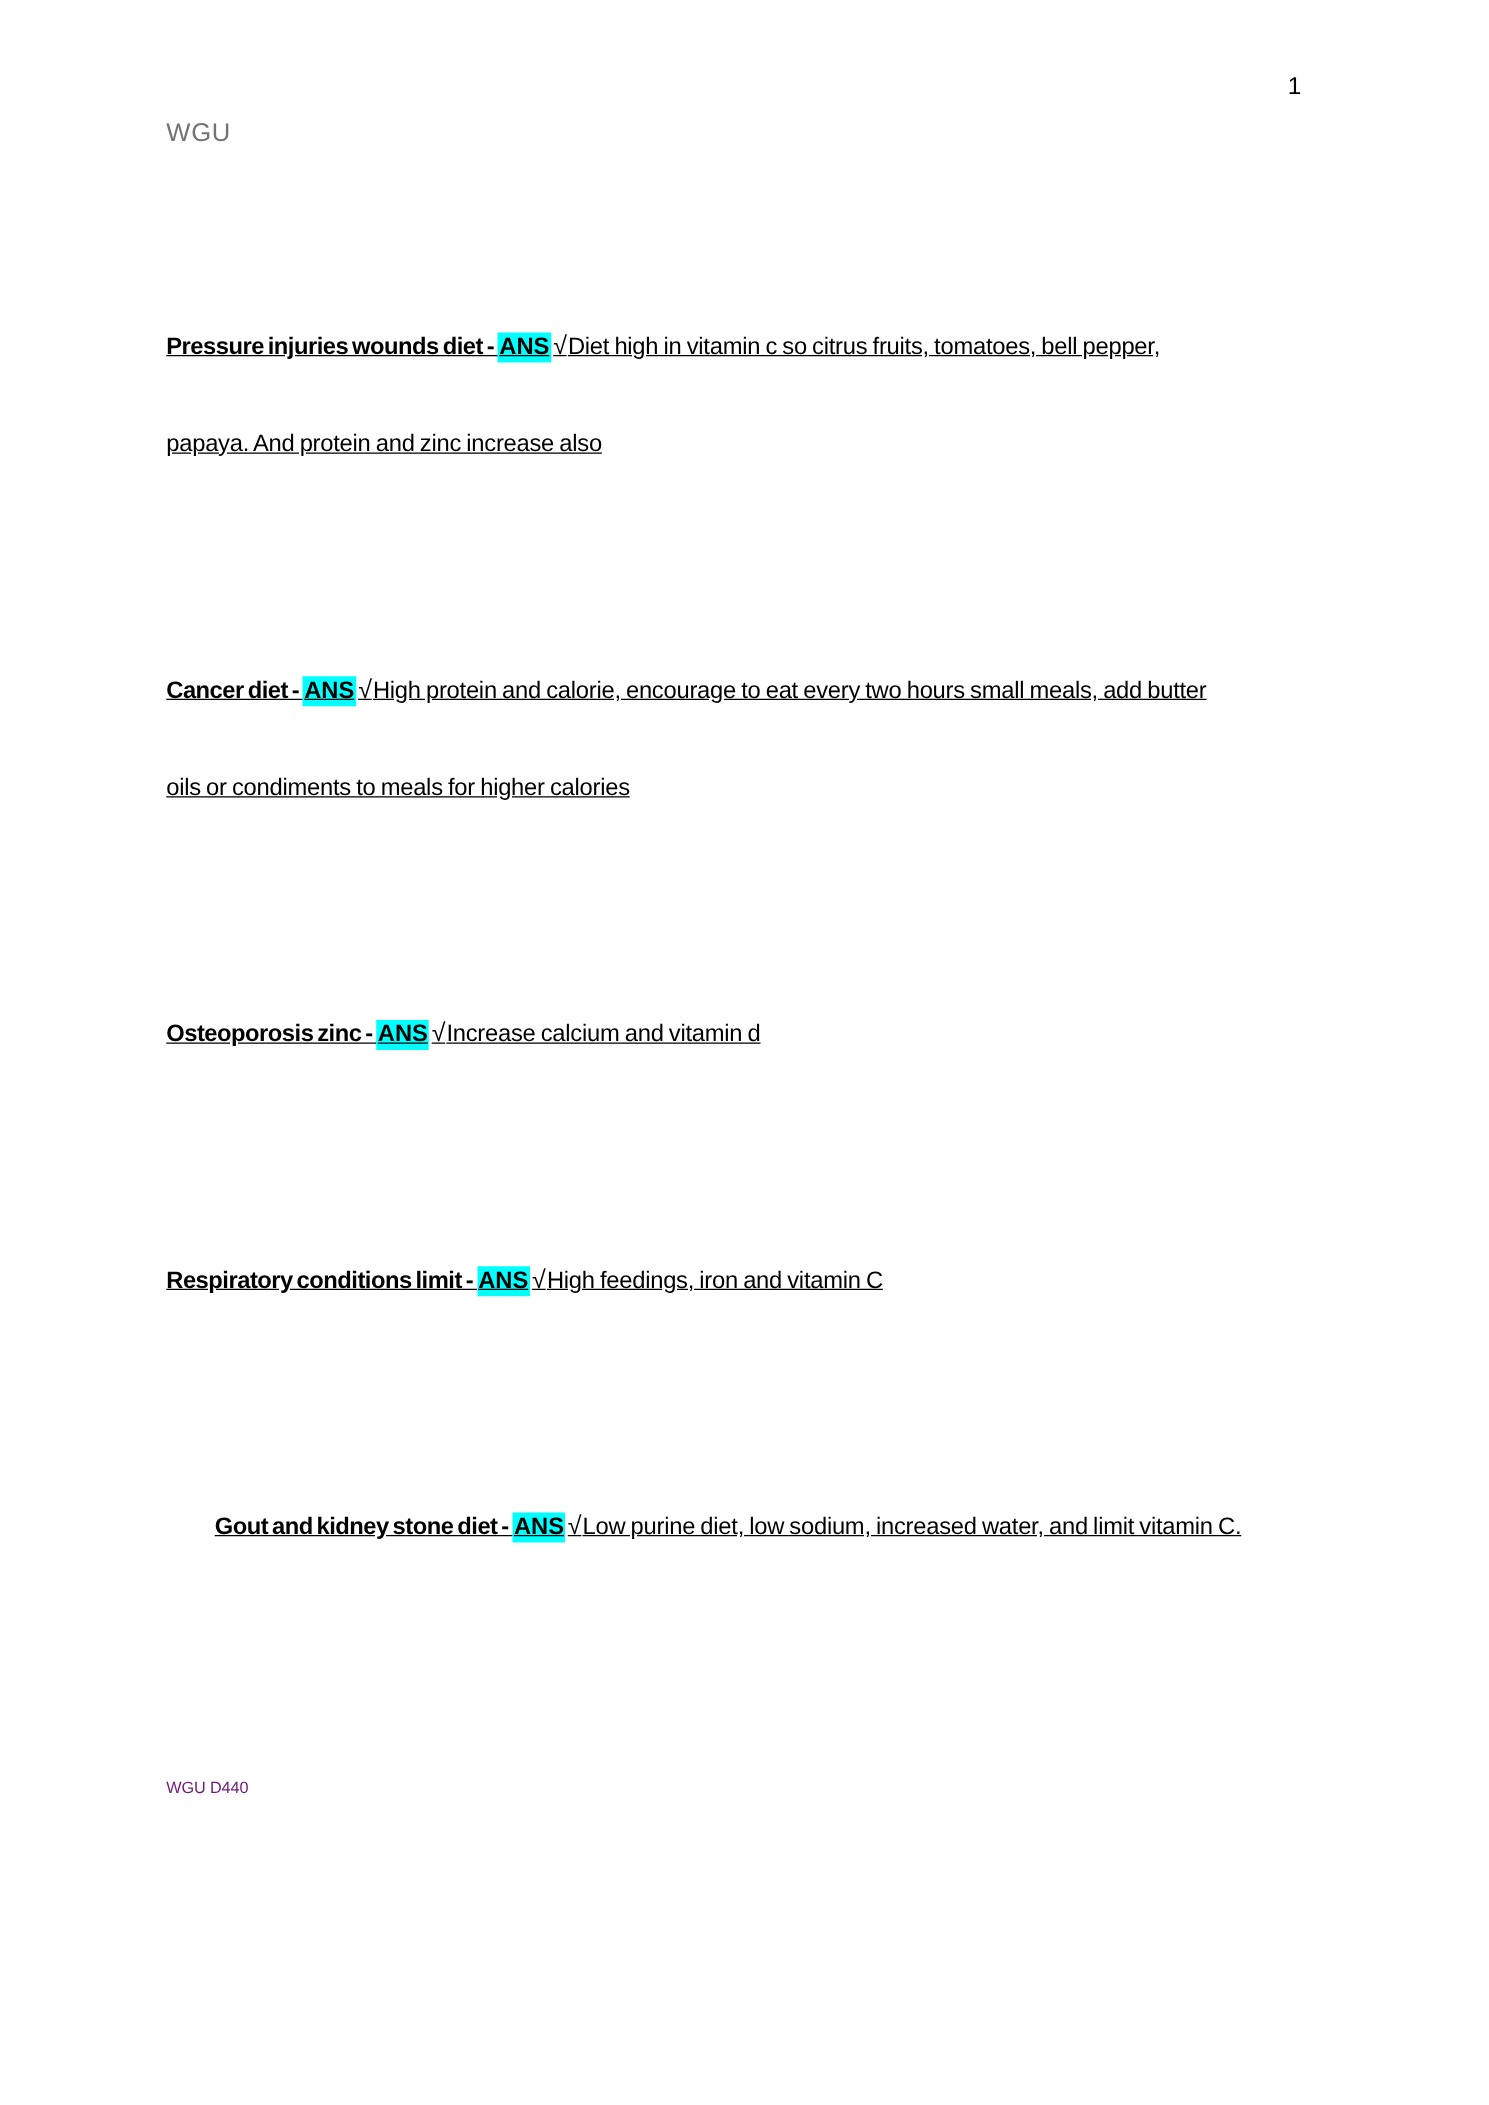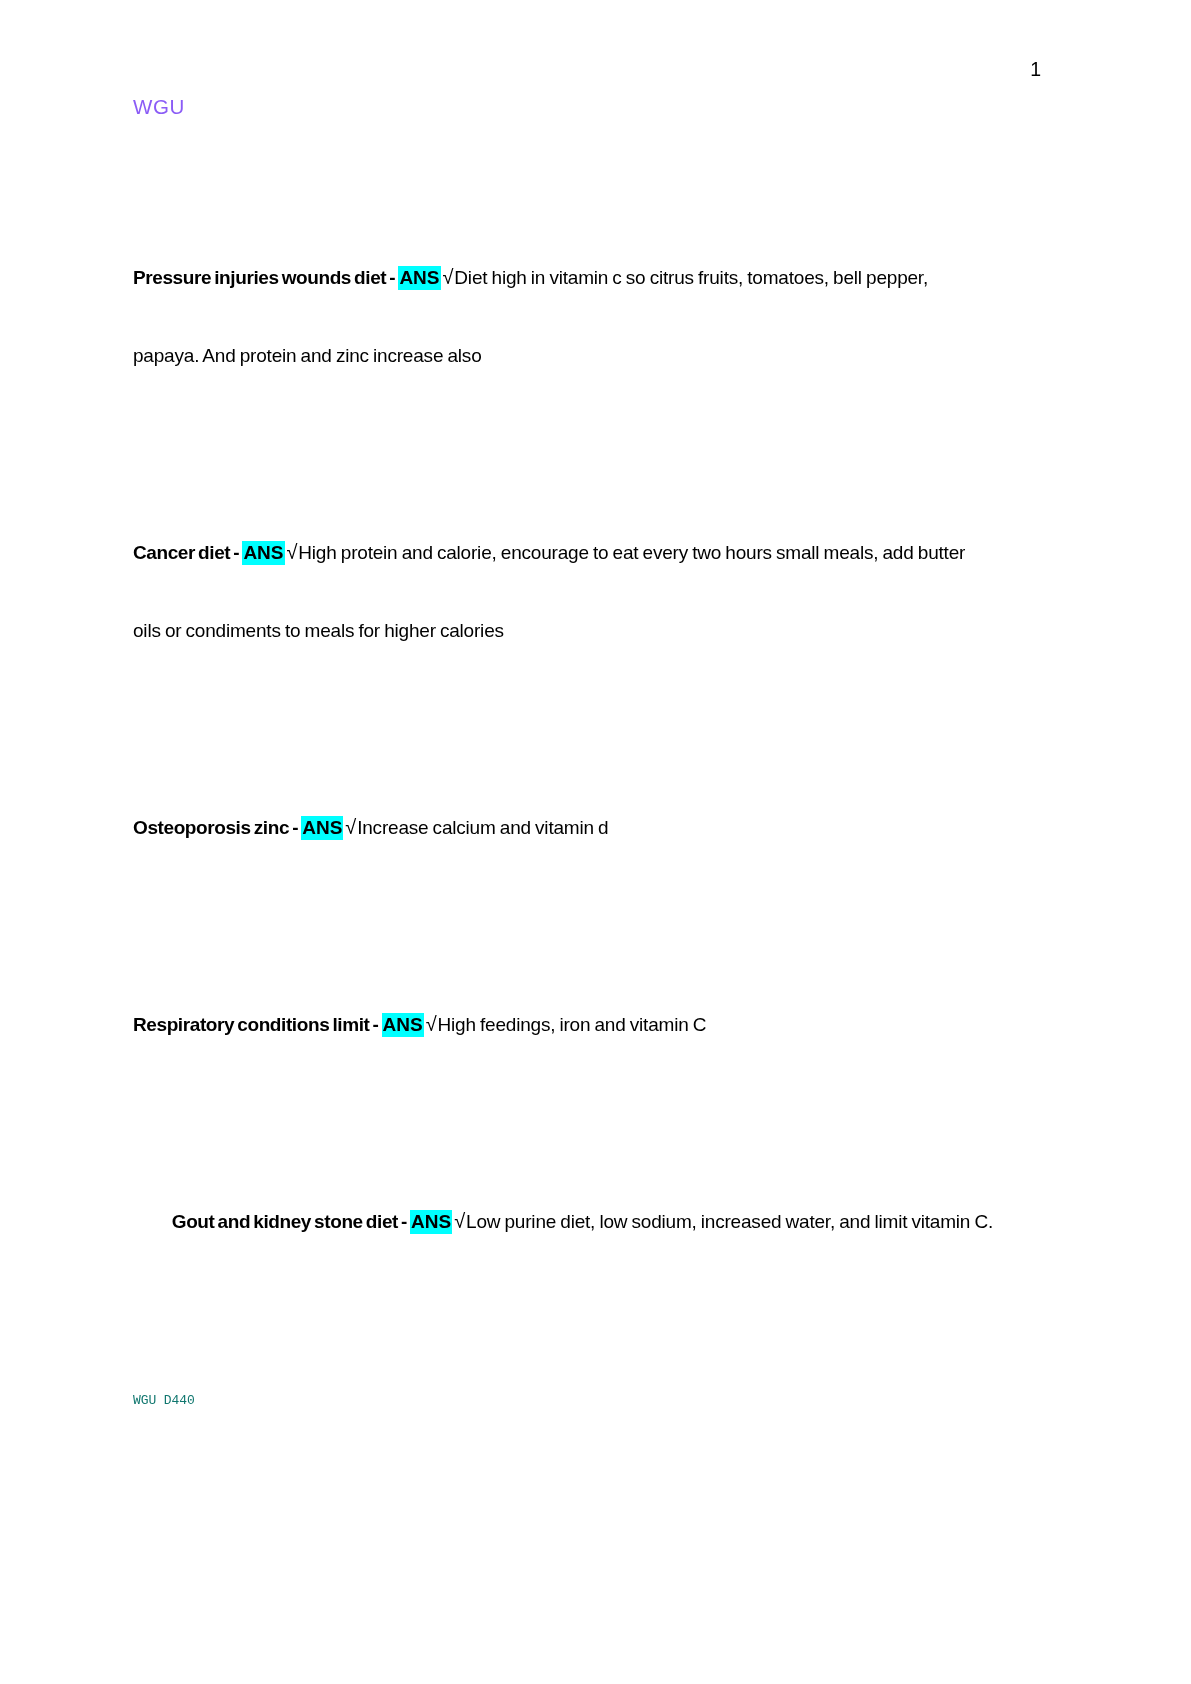--- a/index.html
+++ b/index.html
@@ -26,27 +26,28 @@
     color: #000;
     font-stretch: condensed;
   }
   .doc-header {
     position: absolute;
     top: 97px;
     left: 133px;
     font-size: 20.5px;
     letter-spacing: 0.6px;
     line-height: 1;
-    color: #8b5cf6;
+    color: #737373;
   }
   .body-area {
     position: absolute;
     top: 238px;
     left: 133px;
     width: 860px;
+    text-decoration: underline;
   }
   .qa-entry {
     margin: 0 0 118px 0;
     font-size: 19px;
     line-height: 78px;
     text-align: left;
     word-spacing: -0.6px;
     letter-spacing: -0.15px;
   }
   .qa-entry:last-child {
@@ -69,27 +70,26 @@
     font-size: 20px;
     padding: 0 1px 0 2px;
   }
   .answer {
     font-weight: normal;
     word-spacing: -0.9px;
     letter-spacing: -0.2px;
   }
   .doc-footer {
     position: absolute;
-    top: 1394px;
+    top: 1423px;
     left: 133px;
     font-size: 13px;
     line-height: 1;
     letter-spacing: -0.1px;
-    color: #0f766e;
-    font-family: Liberation Mono, monospace;
+    color: #701a75;
   }
 </style>
 </head>
 <body>
 
 <div class="page">
 
   <div class="page-number">1</div>
 
   <div class="doc-header">WGU</div>

